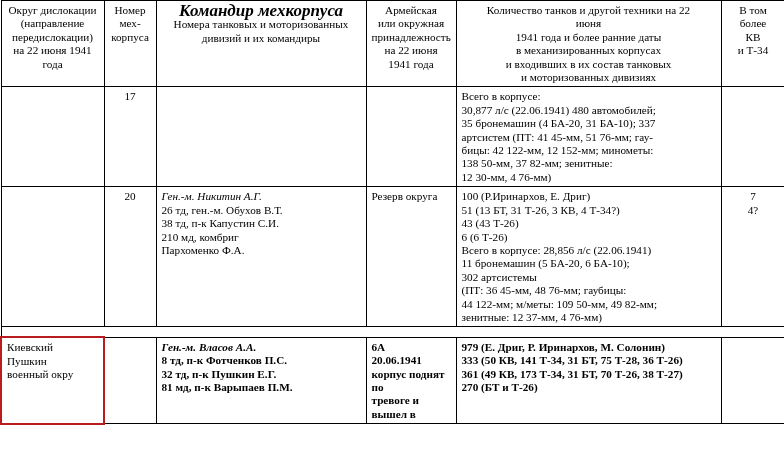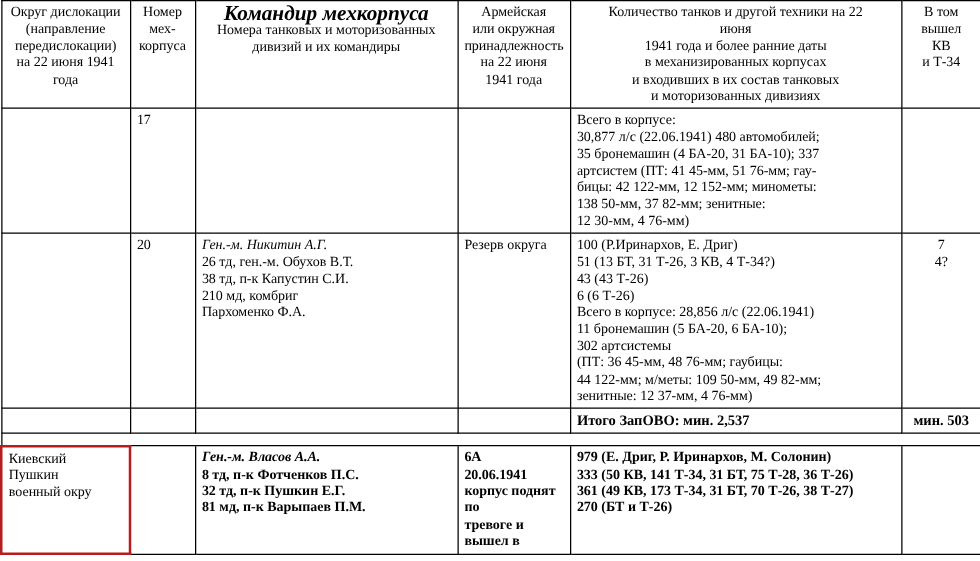--- a/index.html
+++ b/index.html
@@ -58,20 +58,21 @@
     display: block;
     margin-bottom: 1px;
   }
   .hdr-sub {
     display: block;
   }
   .hdr-line { display: block; }
 
   
   .num {
+    text-align: center;
     vertical-align: top;
     padding-top: 5px;
   }
   .cmdr-name {
     font-style: italic;
     display: block;
   }
   .ln { display: block; }
   .kv {
     text-align: center;
@@ -164,21 +165,21 @@
         <td>
           <span class="hdr-line">Количество танков и другой техники на 22</span>
           <span class="hdr-line">июня</span>
           <span class="hdr-line">1941 года и более ранние даты</span>
           <span class="hdr-line">в механизированных корпусах</span>
           <span class="hdr-line">и входивших в их состав танковых</span>
           <span class="hdr-line">и моторизованных дивизиях</span>
         </td>
         <td>
           <span class="hdr-line">В том</span>
-          <span class="hdr-line">вышел</span>
+          <span class="hdr-line">более</span>
           <span class="hdr-line">КВ</span>
           <span class="hdr-line">и Т-34</span>
         </td>
       </tr>
 
       <tr>
         <td></td>
         <td class="num">17</td>
         <td></td>
         <td></td>
@@ -216,28 +217,20 @@
           <span class="ln">(ПТ: 36 45-мм, 48 76-мм; гаубицы:</span>
           <span class="ln">44 122-мм; м/меты: 109 50-мм, 49 82-мм;</span>
           <span class="ln">зенитные: 12 37-мм, 4 76-мм)</span>
         </td>
         <td class="kv">
           <span class="ln">7</span>
           <span class="ln">4?</span>
         </td>
       </tr>
 
-      <tr class="totals">
-        <td></td>
-        <td class="num"></td>
-        <td></td>
-        <td></td>
-        <td class="t-label">Итого ЗапОВО: мин. 2,537</td>
-        <td class="t-kv">мин. 503</td>
-      </tr>
 
       <tr class="spacer-row">
         <td colspan="6"></td>
       </tr>
 
       <tr class="inv">
         <td class="white-cell">
           <span class="ln">Киевский</span>
           <span class="ln">Пушкин</span>
           <span class="ln">военный окру</span>

